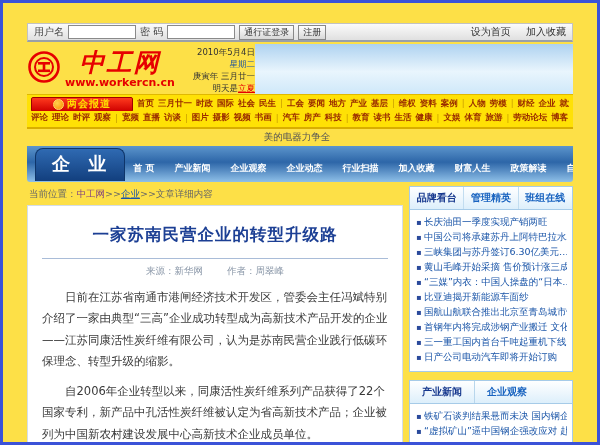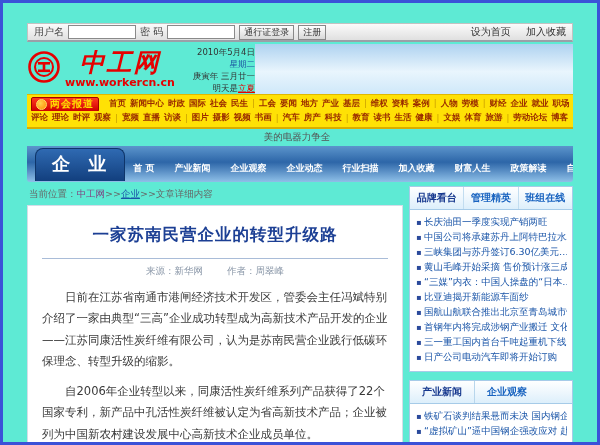--- a/index.html
+++ b/index.html
@@ -1,16 +1,16 @@
 <!DOCTYPE html>
 <html><head>
 <meta charset="utf-8">
 <style>
   html,body{margin:0;padding:0;background:#fff;font-family:"DejaVu Sans","Liberation Sans",sans-serif;}
-  .frame{width:600px;height:445px;box-sizing:border-box;border:3px solid #3b52d8;background:#5eead4;overflow:hidden;}
+  .frame{width:600px;height:445px;box-sizing:border-box;border:3px solid #3b52d8;background:#fde047;overflow:hidden;}
   .inner{width:546px;margin:0 auto;}
 
   
   .topbar{margin-top:20px;height:19px;background:linear-gradient(#fbfbfb,#e0e0e0);
     border:1px solid #c2c2c2;border-bottom:2px solid #9aa0a8;display:flex;align-items:center;
     justify-content:space-between;font-size:10px;color:#444;padding:0 6px;box-sizing:border-box;}
   .topbar-left{display:flex;align-items:center;gap:4px;}
   .topbar input{width:62px;height:12px;border:1px solid #8a8a8a;font-size:10px;padding:0 2px;}
   .topbar button{height:15px;font-size:9px;padding:0 4px;background:linear-gradient(#fff,#d8d8d8);
     border:1px solid #888;color:#333;cursor:pointer;}
@@ -26,21 +26,21 @@
   .weekday{color:#1a50a0;}
   .term{color:#e60000;text-decoration:underline;}
   .header-banner{flex:1;background:linear-gradient(180deg,#aed2f0,#e9f5fd 55%,#cfe8f9);}
 
   
   .ynav{background:#ffe105;border-top:1px solid #e0b800;border-bottom:2px solid #d8ad00;padding:2px 4px;}
   .ynav-row{display:flex;align-items:center;gap:4px;white-space:nowrap;overflow:hidden;height:14px;}
   .ynav-row span{font-size:8.5px;font-weight:bold;color:#9a2b00;cursor:pointer;}
   .ynav-row span.sep{color:#c79c00;font-weight:normal;cursor:default;}
   .lh-btn{display:inline-flex;align-items:center;gap:3px;background:linear-gradient(#ff3b1e,#cf0000);
-    border:1px solid #a00000;border-radius:2px;padding:0 4px;height:13px;margin-right:6px;cursor:pointer;}
+    border:1px solid #a00000;border-radius:2px;padding:0 21px;height:13px;cursor:pointer;}
   .lh-btn .lh-label{color:#ffe100;font-size:10px;font-weight:bold;letter-spacing:1px;}
   .lh-ico{width:9px;height:9px;border-radius:50%;background:radial-gradient(circle at 35% 35%,#ffd34d,#ff8a00);
     border:1px solid #ffdd66;display:inline-block;}
 
   
   .ticker{height:15px;font-size:9.5px;color:#555;text-align:center;padding:2px 6px 0 0;}
   .ticker span{cursor:pointer;}
 
   
   .channel{height:36px;background:linear-gradient(180deg,#5c95cc,#2d66a8 45%,#8fc0e8);
@@ -127,21 +127,21 @@
     </div>
 
     <div class="ynav">
       <div class="ynav-row">
         <span class="lh-btn">
           <span class="lh-ico"></span>
           <span class="lh-label">两会报道</span>
         </span>
         <span style="display:flex;gap:4px;overflow:hidden;">
             <span>首页</span>
-            <span>新闻中心</span>
+            <span>三月廿一</span>
             <span>时政</span>
             <span>国际</span>
             <span>社会</span>
             <span>民生</span>
             <span class="sep">|</span>
             <span>工会</span>
             <span>要闻</span>
             <span>地方</span>
             <span>产业</span>
             <span>基层</span>

